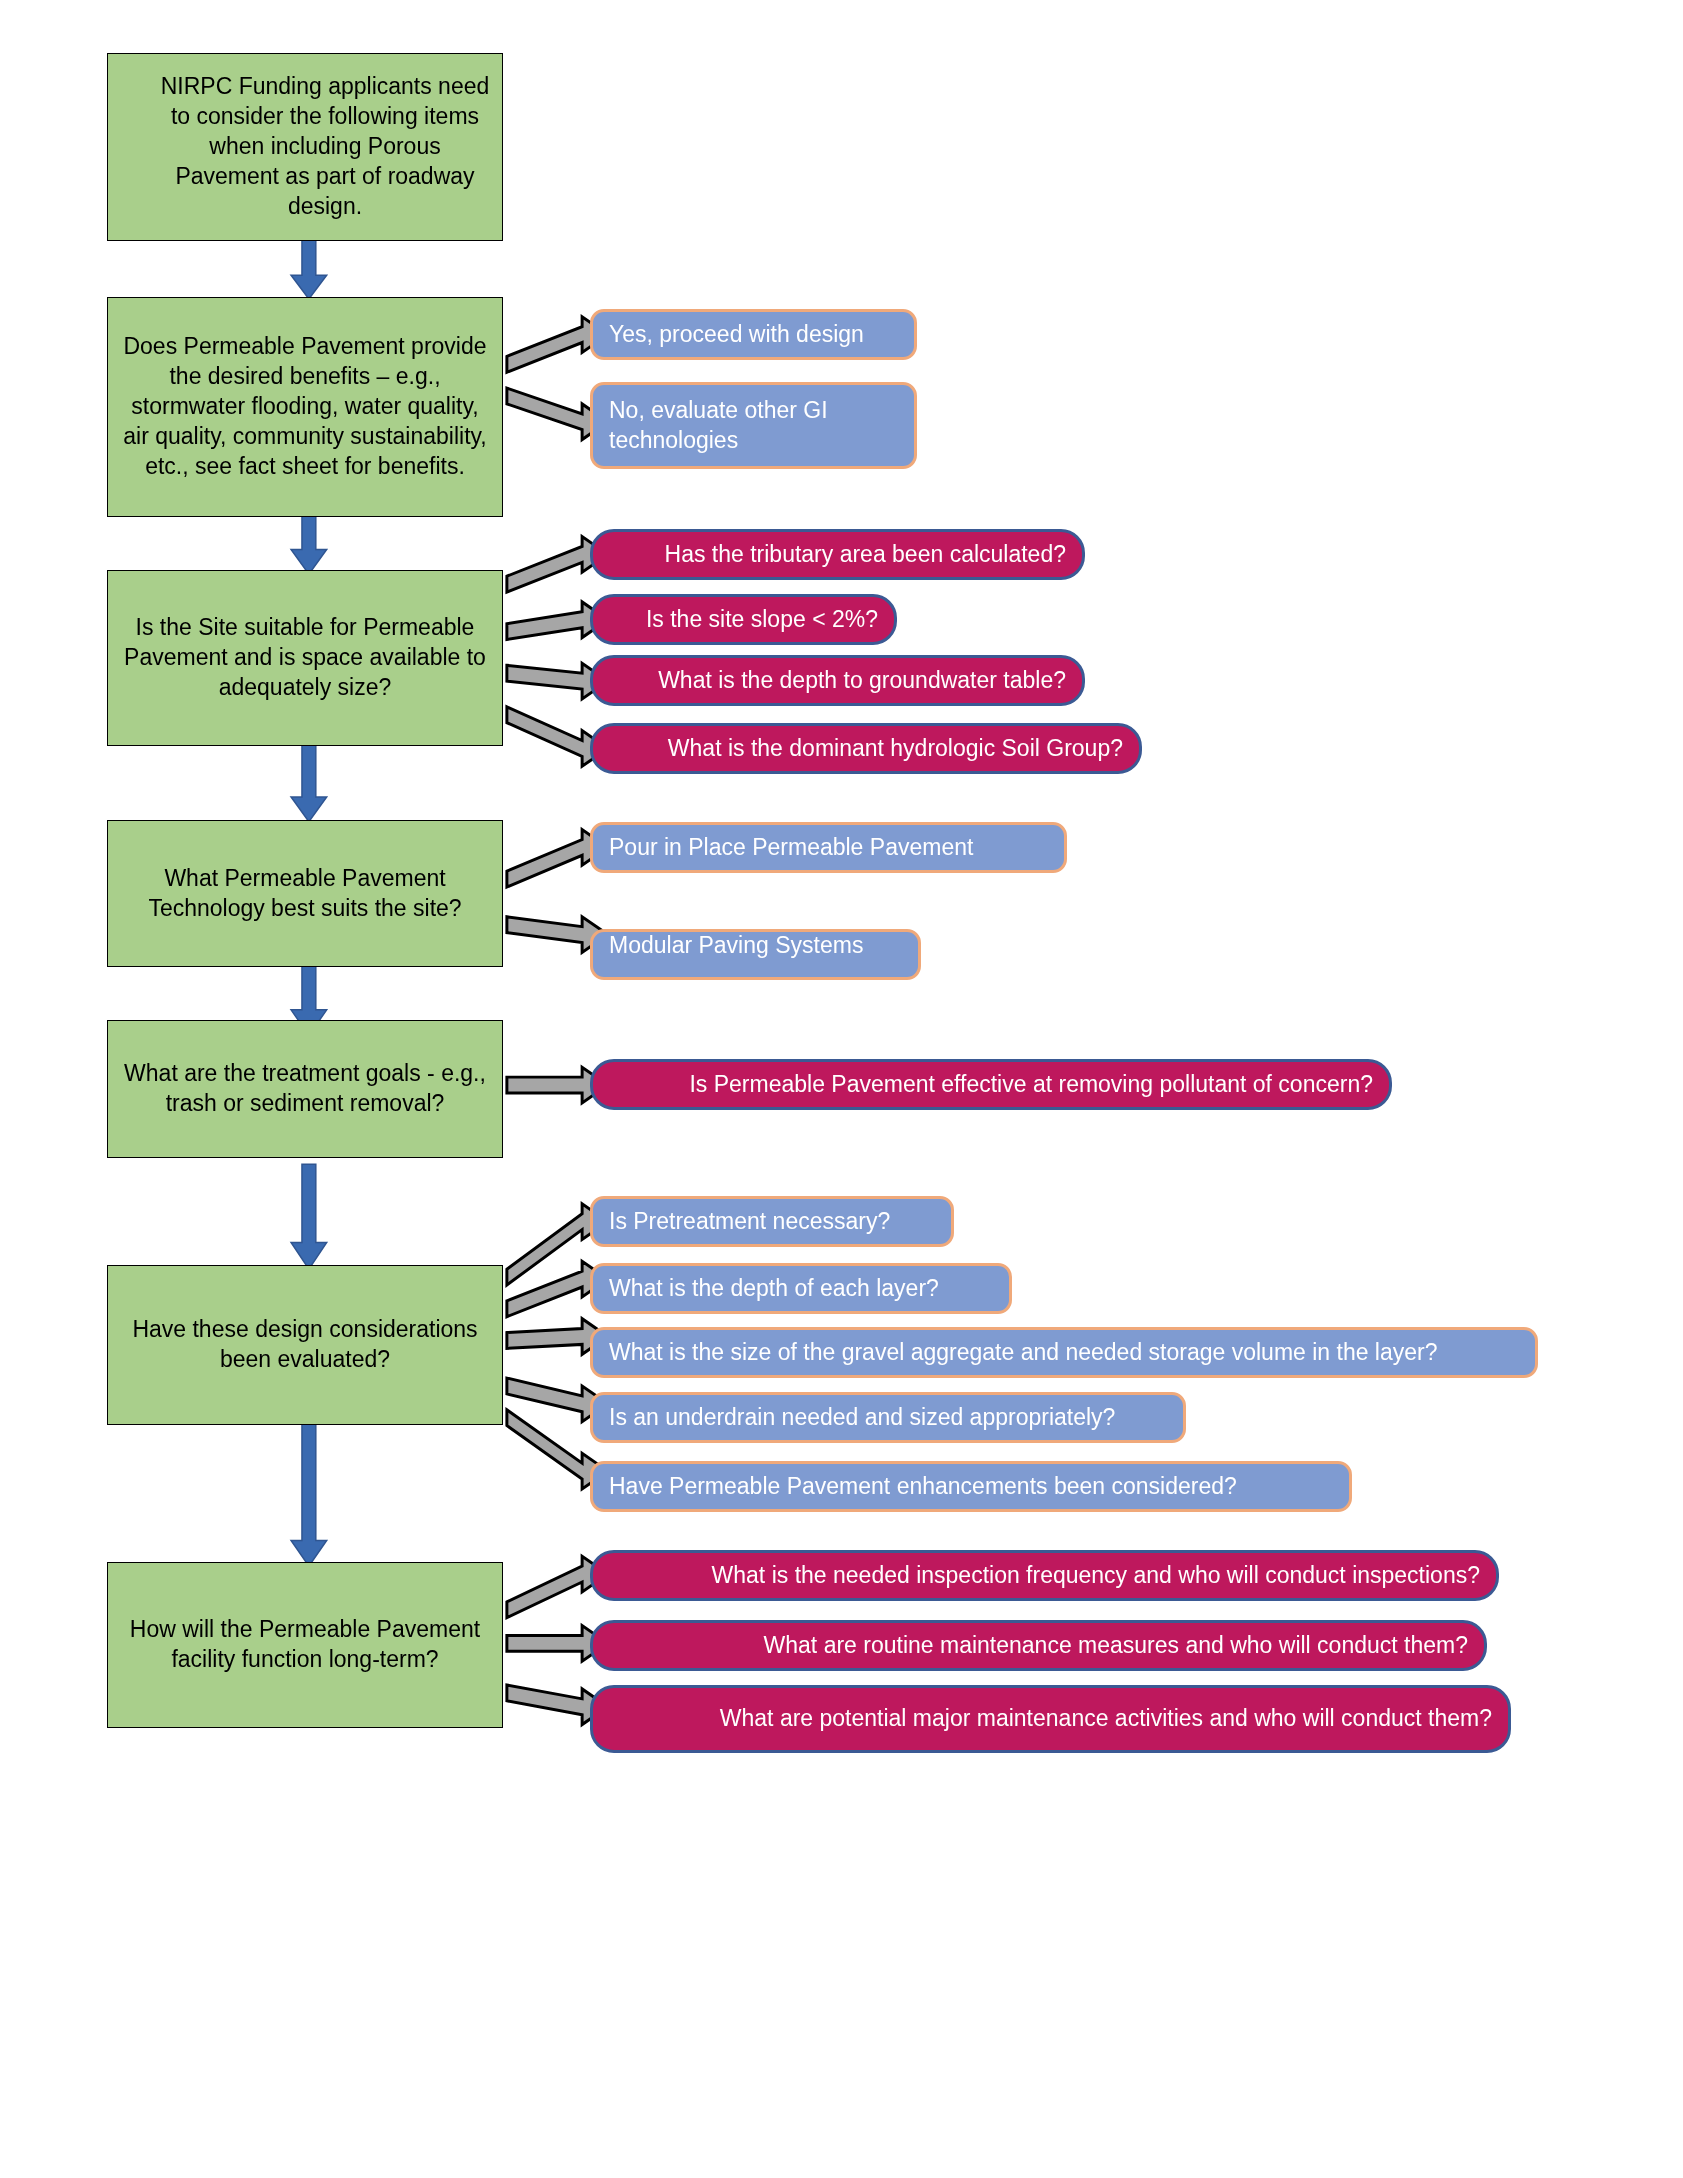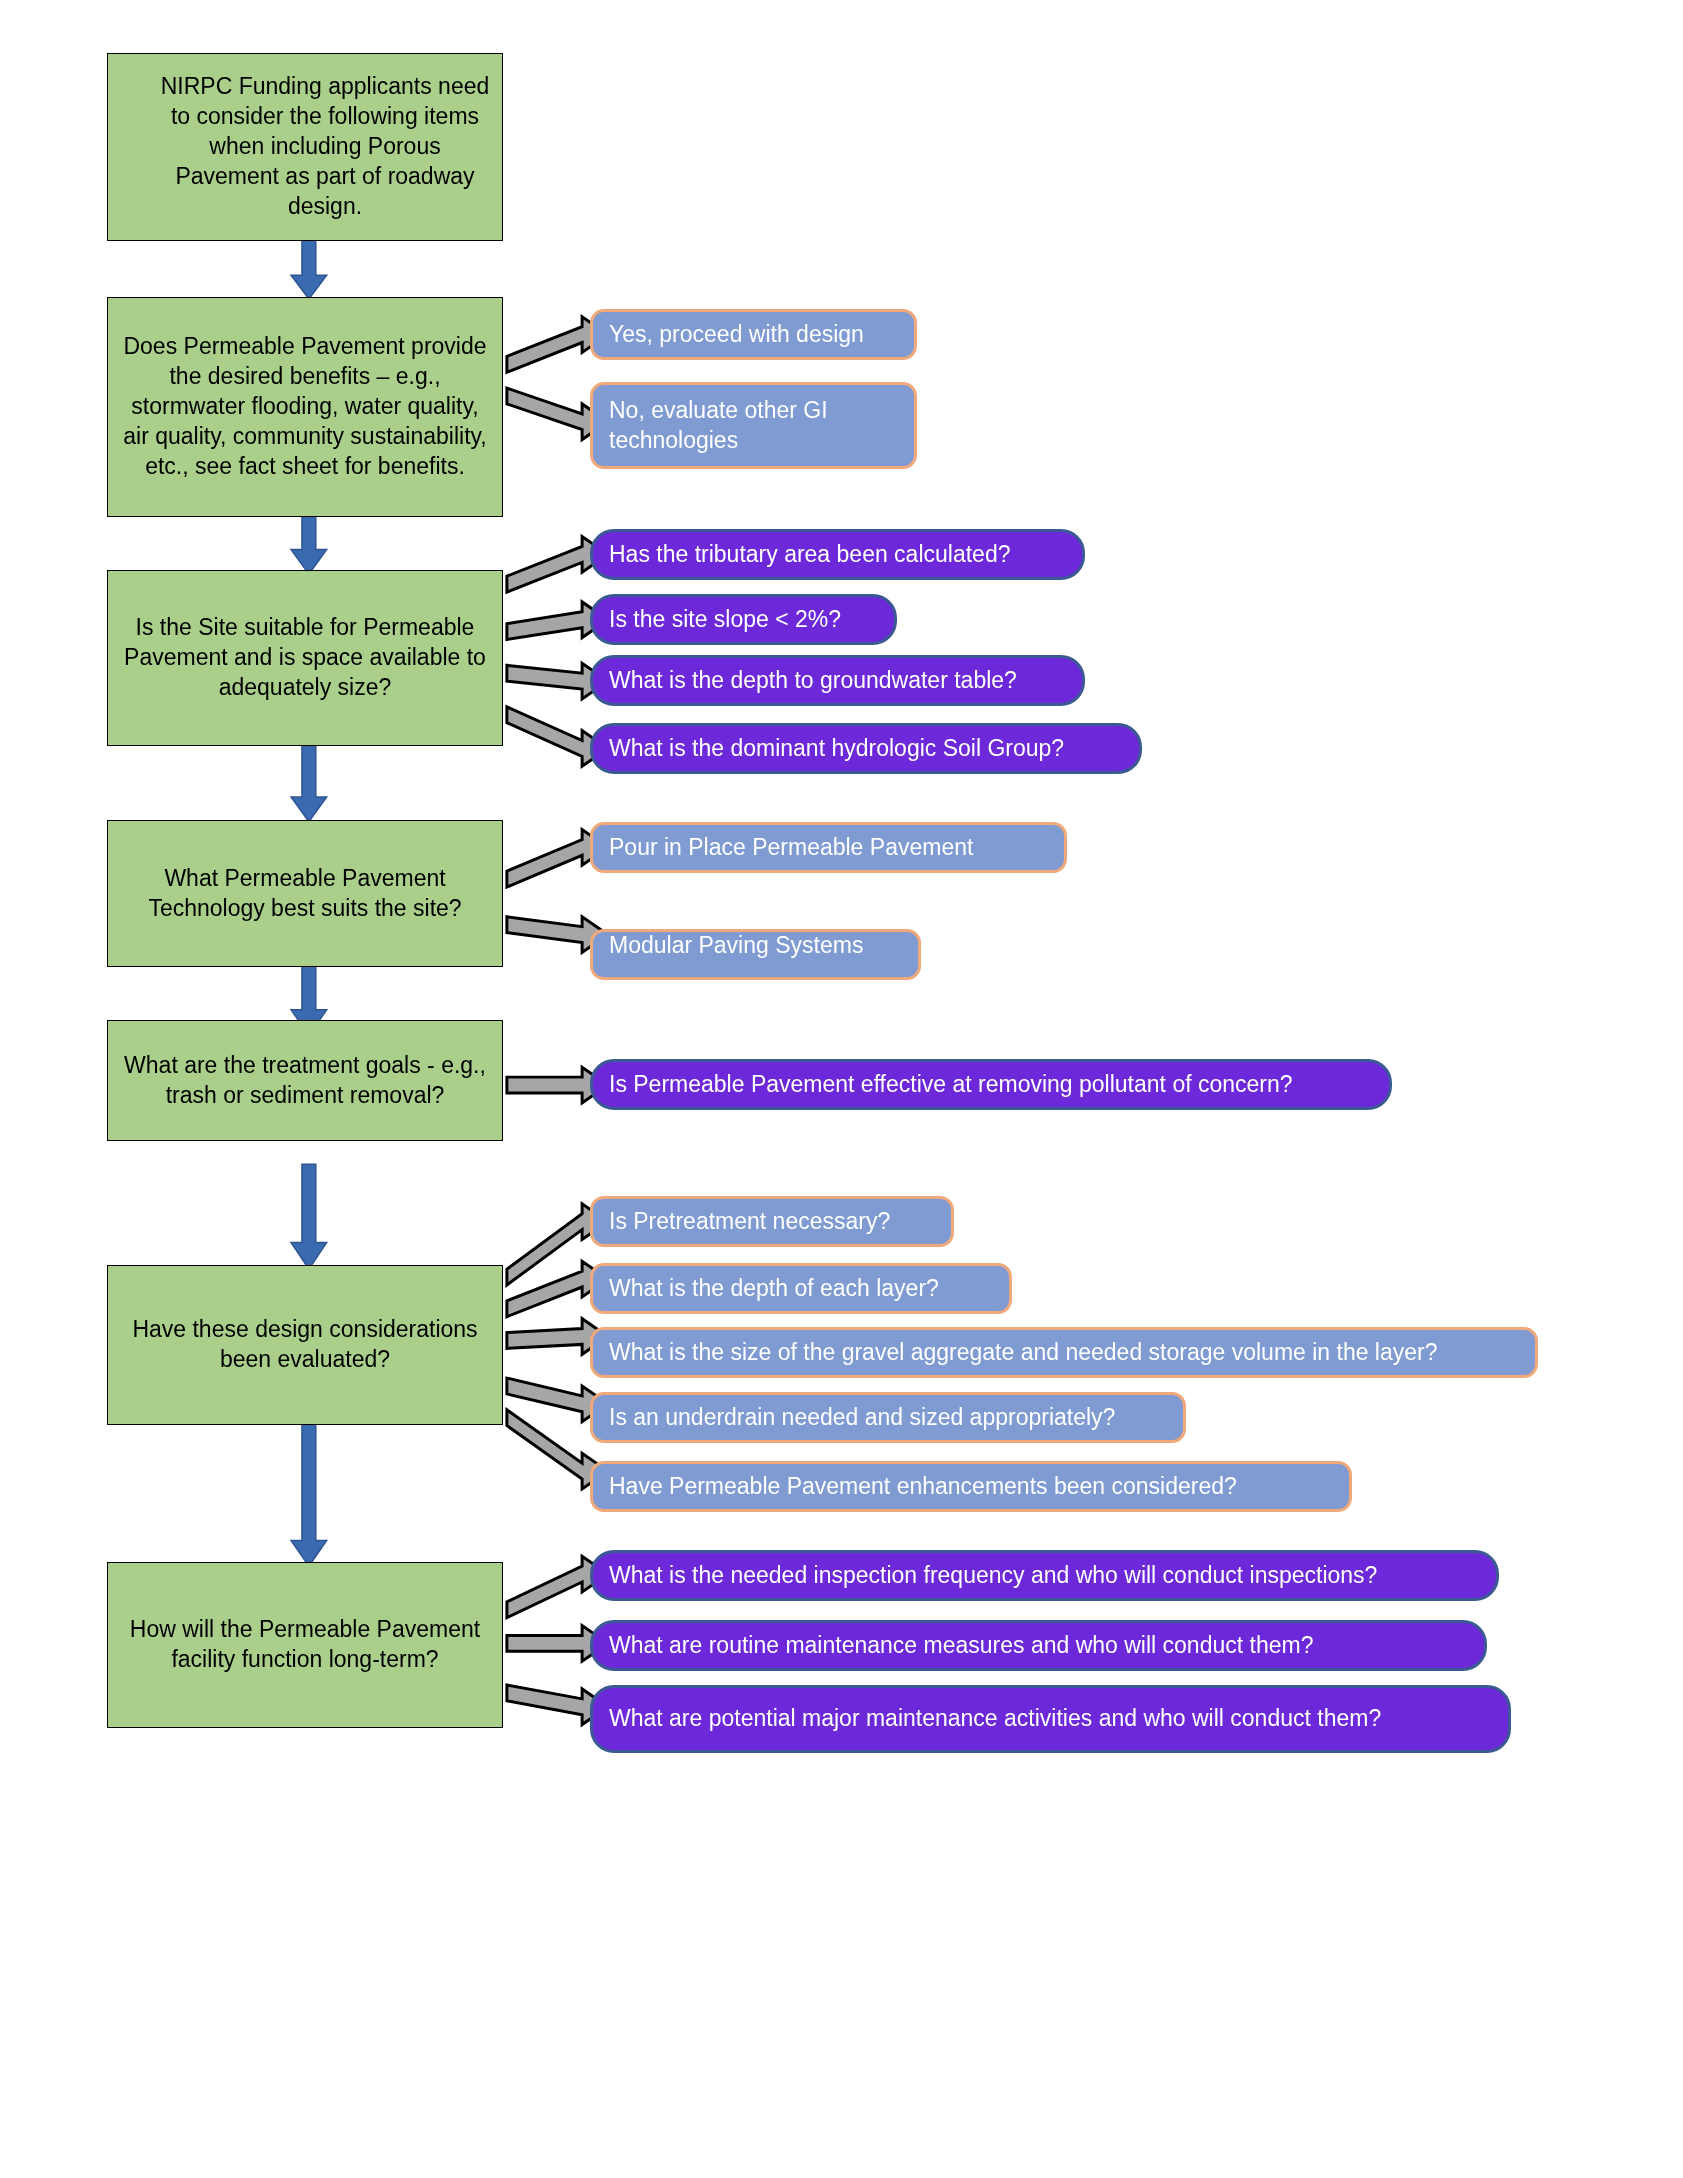--- a/index.html
+++ b/index.html
@@ -51,27 +51,27 @@
     border: 3px solid #f0a97a;
     border-radius: 14px;
     color: #ffffff;
     font-size: 23px;
     justify-content: flex-start;
     text-align: left;
     padding: 16px 16px;
   }
   
   .orange {
-    background: #6d28d9;
+    background: #be185d;
     border: 3px solid #3b5a94;
     border-radius: 24px;
     color: #ffffff;
     font-size: 23px;
     justify-content: flex-start;
-    text-align: left;
+    text-align: right;
     padding: 4px 16px;
   }
   .label {
     display: block;
     width: 100%;
     white-space: pre-line;
   }
   .blue .label, .orange .label { white-space: nowrap; }
 </style>
 </head>
@@ -152,21 +152,21 @@
   </div>
 
   <div class="node green" style="left:107px; top:570px; width:396px; height:176px;">
     <span class="label">Is the Site suitable for Permeable Pavement and is space available to adequately size?</span>
   </div>
 
   <div class="node green" style="left:107px; top:820px; width:396px; height:147px;">
     <span class="label">What Permeable Pavement Technology best suits the site?</span>
   </div>
 
-  <div class="node green" style="left:107px; top:1020px; width:396px; height:121px;">
+  <div class="node green" style="left:107px; top:1020px; width:396px; height:138px;">
     <span class="label">What are the treatment goals - e.g., trash or sediment removal?</span>
   </div>
 
   <div class="node green" style="left:107px; top:1265px; width:396px; height:160px;">
     <span class="label">Have these design considerations been evaluated?</span>
   </div>
 
   <div class="node green" style="left:107px; top:1562px; width:396px; height:166px;">
     <span class="label">How will the Permeable Pavement facility function long-term?</span>
   </div>

